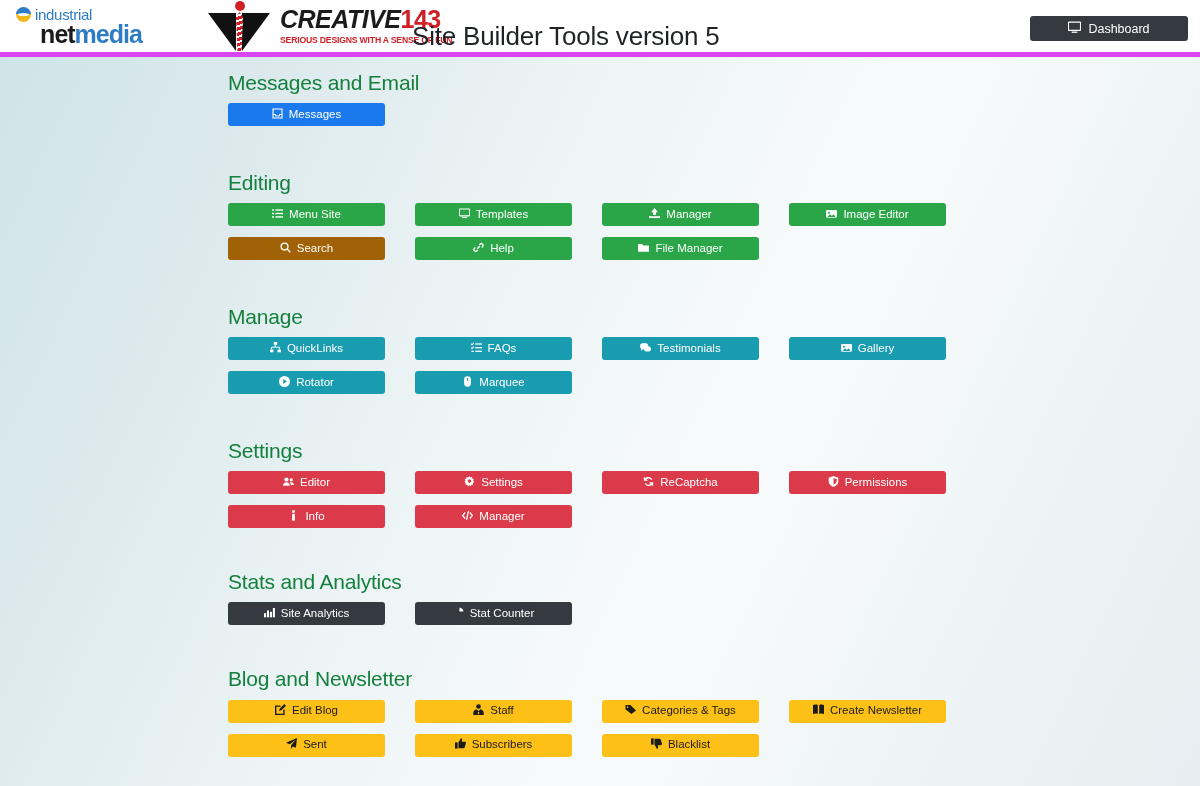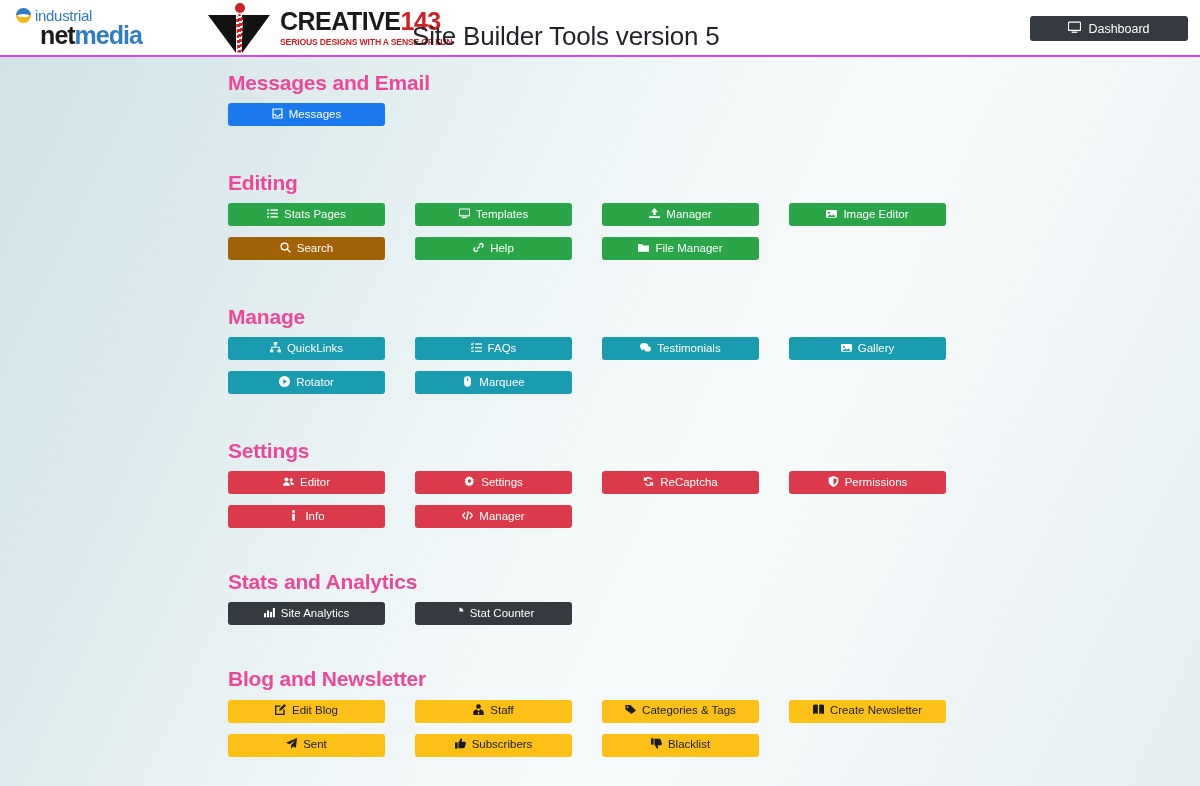--- a/index.html
+++ b/index.html
@@ -12,21 +12,21 @@
   body {
     background:
       linear-gradient(115deg, #cfe3e6 0%, #dbe9ec 18%, #eef5f6 42%, #f8fbfb 62%, #eef4f6 80%, #e6eef1 100%);
   }
 
   
   .header {
     position: relative;
     height: 57px;
     background: #ffffff;
-    border-bottom: 2px solid #d946ef;
+    border-bottom: 5px solid #d946ef;
     display: flex;
     align-items: center;
     padding: 0 12px;
   }
   .logo-inm { display: flex; flex-direction: column; justify-content: center; margin-left: 4px; width: 150px; }
   .inm-top { display: flex; align-items: center; gap: 4px; }
   .inm-globe {
     width: 15px; height: 15px; border-radius: 50%;
     background: linear-gradient(180deg,#2e7cc4 0%,#2e7cc4 45%,#f4b81c 46%,#f4b81c 100%);
     display:inline-block; position: relative; flex: none;
@@ -45,21 +45,21 @@
   .tux-dot { position:absolute; left:31px; top:1px; width:10px; height:10px; border-radius:50%; background:#cf2026; }
   .tux-lapel-l, .tux-lapel-r { position:absolute; top:13px; width:0; height:0; }
   .tux-lapel-l { left:4px; border-left:28px solid transparent; border-top:38px solid #111; }
   .tux-lapel-r { right:4px; border-right:28px solid transparent; border-top:38px solid #111; }
   .tux-shirt { position:absolute; left:27px; top:11px; width:17px; height:40px; background:#fff; }
   .tux-tie { position:absolute; left:32px; top:12px; width:7px; height:39px;
              background: repeating-linear-gradient(160deg,#cf2026 0 3px,#ffffff 3px 5px);
              clip-path: polygon(50% 0, 100% 12%, 80% 100%, 20% 100%, 0 12%); }
   .c101-text { margin-left: 6px; }
   .c101-title { font-size: 25px; font-weight: 800; letter-spacing: -0.5px; line-height: 1; font-family: "Liberation Sans", sans-serif; }
-  .c101-title .blk { color: #1b1b1b; }
+  .c101-title .blk { color: #1b1b1b; font-style: italic; }
   .c101-title .red { color: #cf2026; }
   .c101-sub { font-size: 8.5px; font-weight: 700; color: #cf2026; letter-spacing: -0.2px; margin-top: 3px; transform: scaleX(1.02); transform-origin: left; }
 
   .app-title {
     position: absolute;
     left: 412px; top: 21px;
     font-size: 26px;
     color: #1f2328;
     font-weight: 400;
     letter-spacing: -0.2px;
@@ -84,22 +84,22 @@
     cursor: pointer;
     white-space: nowrap;
   }
   .hdr-btn svg { flex: none; }
 
   
   .content { padding: 14px 0 0 228px; }
   .section { margin-bottom: 5px; }
   .section-title {
     font-size: 21px;
-    color: #ec4899;
-    font-weight: 700;
+    color: #15803d;
+    font-weight: 400;
     letter-spacing: -0.2px;
     margin-bottom: 9px;
     line-height: 1.1;
   }
   .btn-grid {
     display: grid;
     grid-template-columns: repeat(4, 157px);
     column-gap: 30px;
     row-gap: 11px;
     width: 748px;
@@ -192,21 +192,21 @@
     <div class="btn-grid">
       <button class="tool-btn" style="background:#2aa648;color:#fff">
         <span class="ic"><svg width="11" height="11" viewBox="0 0 16 16" fill="#fff">
               <rect x="0" y="2" width="3" height="2"></rect>
               <rect x="5" y="2" width="11" height="2"></rect>
               <rect x="0" y="7" width="3" height="2"></rect>
               <rect x="5" y="7" width="11" height="2"></rect>
               <rect x="0" y="12" width="3" height="2"></rect>
               <rect x="5" y="12" width="11" height="2"></rect>
             </svg></span>
-        <span>Stats Pages</span>
+        <span>Menu Site</span>
       </button>
       <button class="tool-btn" style="background:#2aa648;color:#fff">
         <span class="ic"><svg width="11" height="11" viewBox="0 0 16 16" fill="#fff">
               <rect x="0.5" y="1.5" width="15" height="10" rx="1" fill="none" stroke="#fff" stroke-width="1.7"></rect>
               <rect x="4.5" y="13" width="7" height="1.7"></rect>
             </svg></span>
         <span>Templates</span>
       </button>
       <button class="tool-btn" style="background:#2aa648;color:#fff">
         <span class="ic"><svg width="11" height="11" viewBox="0 0 16 16" fill="#fff">

